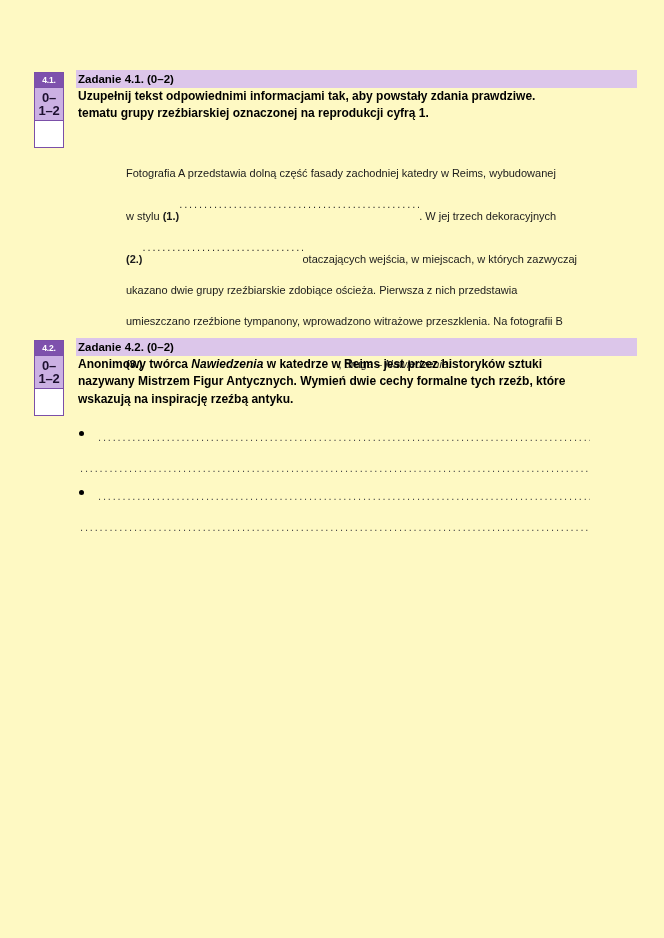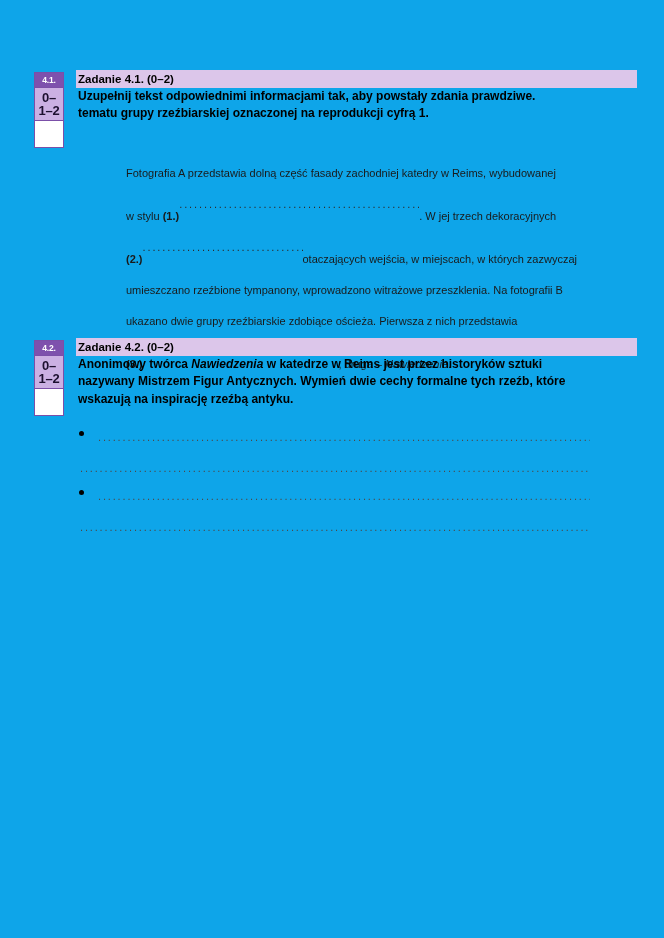--- a/index.html
+++ b/index.html
@@ -12,21 +12,21 @@
     height: 938px;
     position: relative;
     font-family: "Liberation Sans", sans-serif;
     color: #000000;
     overflow: hidden;
   }
 
   .page {
     position: absolute;
     inset: 0;
-    background: #0ea5e9;
+    background: #fef9c3;
   }
 
   
   .task {
     position: absolute;
     left: 0;
     width: 664px;
   }
   #task-41 { top: 70px; }
   #task-42 { top: 338px; }
@@ -184,22 +184,22 @@
       <div class="ln">Fotografia A przedstawia dolną część fasady zachodniej katedry w Reims, wybudowanej</div>
 
       <div class="ln">
         <span>w stylu </span><b>(1.)</b><span class="dots-inline" style="width:240px">.........................................................................</span><span>. W jej trzech dekoracyjnych</span>
       </div>
 
       <div class="ln">
         <b>(2.)</b><span class="dots-inline" style="width:160px">...................................................</span><span>otaczających wejścia, w miejscach, w których zazwyczaj</span>
       </div>
 
+      <div class="ln">ukazano dwie grupy rzeźbiarskie zdobiące ościeża. Pierwsza z nich przedstawia</div>
       <div class="ln">umieszczano rzeźbione tympanony, wprowadzono witrażowe przeszklenia. Na fotografii B</div>
-      <div class="ln">ukazano dwie grupy rzeźbiarskie zdobiące ościeża. Pierwsza z nich przedstawia</div>
 
       <div class="ln">
         <b>(3.)</b><span class="dots-inline" style="width:196px">.............................................................</span><span>, druga – </span><i>Nawiedzenie</i><span>.</span>
       </div>
     </div>
   </div>
 
   <div class="task" id="task-42">
 
     <div class="score-box">

